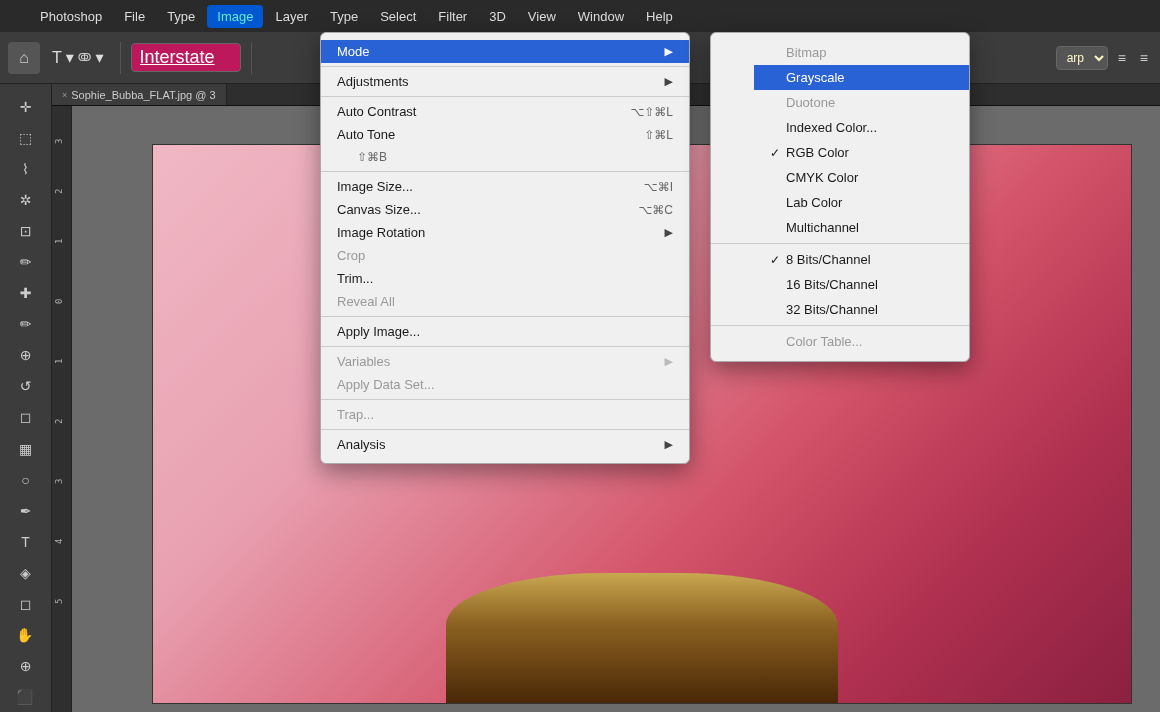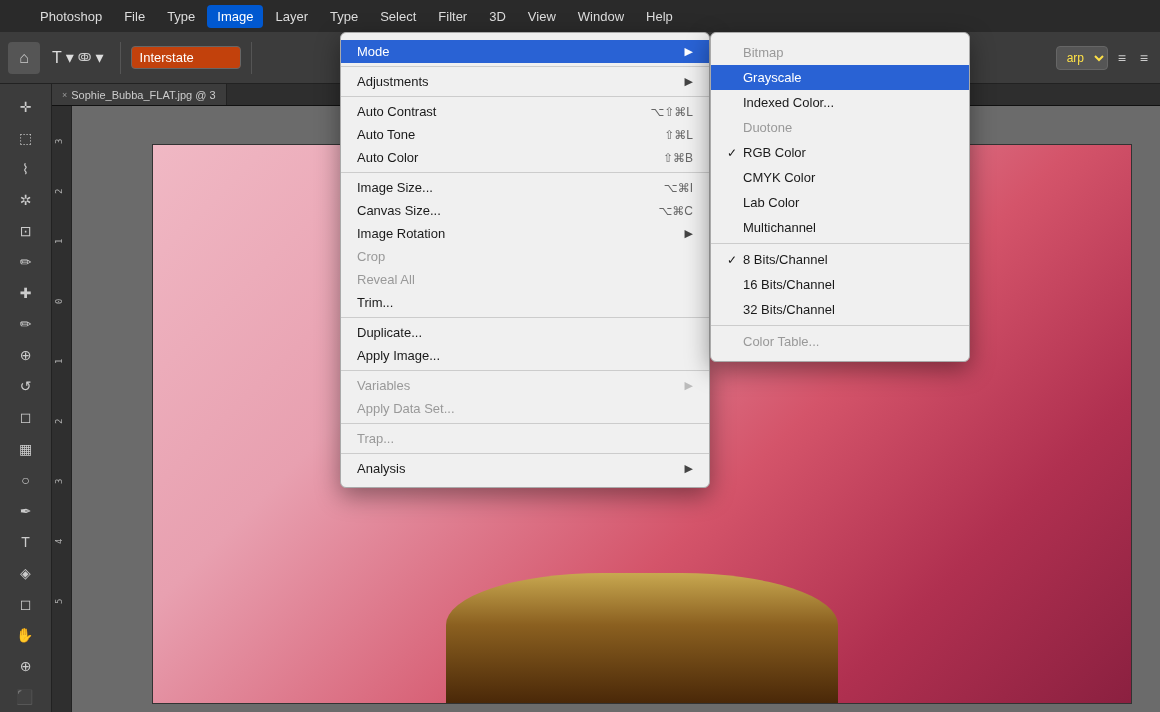--- a/index.html
+++ b/index.html
@@ -36,21 +36,21 @@
     .menu-item {
       color: #ddd;
       font-size: 13px;
       padding: 4px 10px;
       border-radius: 4px;
       cursor: pointer;
       white-space: nowrap;
     }
     .menu-item:hover, .menu-item.active {
       background: #0058d0;
-      color: #ffffff;
+      color: #5eead4;
     }
     .menu-item.active {
       background: #0058d0;
     }
 
     
     .toolbar {
       display: flex;
       align-items: center;
       background: #3c3c3c;
@@ -71,40 +71,41 @@
       border-radius: 4px;
       display: flex; align-items: center; justify-content: center;
       color: #ccc; font-size: 16px; cursor: pointer;
     }
     .toolbar-type-btn {
       display: flex; align-items: center; gap: 4px;
       color: #ddd; font-size: 16px; cursor: pointer;
       padding: 4px 6px;
     }
     .toolbar-font-input {
-      background: #c2410c;
+      background: #be185d;
       border: 1px solid #666;
       border-radius: 4px;
       color: #fff;
-      font-size: 13px;
+      font-size: 18px;
       padding: 3px 8px;
       width: 110px;
+      text-decoration: underline;
     }
     .toolbar-divider {
       width: 1px; height: 32px;
       background: #555;
       margin: 0 4px;
     }
     .toolbar-right {
       margin-left: auto;
       display: flex; align-items: center; gap: 6px;
     }
     .toolbar-sharp-select {
       background: #555; border: 1px solid #666; border-radius: 4px;
-      color: #fde047; font-size: 12px; padding: 3px 6px;
+      color: #fef9c3; font-size: 12px; padding: 3px 6px;
     }
     .toolbar-align-btn {
       color: #ccc; font-size: 14px; cursor: pointer; padding: 4px;
     }
 
     
     .tools-sidebar {
       position: absolute;
       top: 84px;
       left: 0;
@@ -212,21 +213,21 @@
     .dropdown-overlay {
       position: absolute;
       top: 0; left: 0; right: 0; bottom: 0;
       z-index: 200;
       pointer-events: none;
     }
 
     .image-menu {
       position: absolute;
       top: 32px;
-      left: 340px;
+      left: 320px;
       width: 370px;
       background: #f0f0f0;
       border: 1px solid #aaa;
       border-radius: 6px;
       box-shadow: 0 8px 24px rgba(0,0,0,0.4);
       padding: 4px 0;
       font-size: 13px;
     }
 
     .menu-section {
@@ -272,20 +273,21 @@
     }
     .submenu-section:last-child { border-bottom: none; }
 
     .submenu-item {
       display: flex;
       align-items: center;
       padding: 5px 16px;
       color: #1a1a1a;
       cursor: pointer;
       white-space: nowrap;
+      margin-left: 43px;
     }
     .submenu-item.selected { background: #2962d4; color: white; }
     .submenu-item.disabled { color: #999; cursor: default; }
     .submenu-item .checkmark { width: 16px; font-size: 12px; }
   </style>
 </head>
 <body>
 
 <div class="menu-bar">
   <span class="apple-logo"></span>
@@ -414,53 +416,49 @@
     <div class="menu-section">
       <div class="dropdown-item">
         <span class="item-label">Auto Contrast</span>
         <span class="item-shortcut">⌥⇧⌘L</span>
       </div>
       <div class="dropdown-item">
         <span class="item-label">Auto Tone</span>
         <span class="item-shortcut">⇧⌘L</span>
       </div>
       <div class="dropdown-item">
-        <span class="item-label">Auto Color</span>
         <span class="item-shortcut">⇧⌘B</span>
       </div>
     </div>
 
     <div class="menu-section">
       <div class="dropdown-item">
         <span class="item-label">Image Size...</span>
         <span class="item-shortcut">⌥⌘I</span>
       </div>
       <div class="dropdown-item">
         <span class="item-label">Canvas Size...</span>
         <span class="item-shortcut">⌥⌘C</span>
       </div>
       <div class="dropdown-item">
         <span class="item-label">Image Rotation</span>
         <span class="item-arrow">▶</span>
       </div>
       <div class="dropdown-item disabled">
         <span class="item-label">Crop</span>
       </div>
+      <div class="dropdown-item">
+        <span class="item-label">Trim...</span>
+      </div>
       <div class="dropdown-item disabled">
         <span class="item-label">Reveal All</span>
       </div>
-      <div class="dropdown-item">
-        <span class="item-label">Trim...</span>
-      </div>
-    </div>
-
-    <div class="menu-section">
-      <div class="dropdown-item">
-        <span class="item-label">Duplicate...</span>
-      </div>
+    </div>
+
+    <div class="menu-section">
       <div class="dropdown-item">
         <span class="item-label">Apply Image...</span>
       </div>
     </div>
 
     <div class="menu-section">
       <div class="dropdown-item disabled">
         <span class="item-label">Variables</span>
         <span class="item-arrow" style="color:#bbb">▶</span>
       </div>
@@ -488,27 +486,27 @@
 
     <div class="submenu-section">
       <div class="submenu-item disabled">
         <span class="checkmark"></span>
         <span>Bitmap</span>
       </div>
       <div class="submenu-item selected">
         <span class="checkmark"></span>
         <span>Grayscale</span>
       </div>
+      <div class="submenu-item disabled">
+        <span class="checkmark"></span>
+        <span>Duotone</span>
+      </div>
       <div class="submenu-item">
         <span class="checkmark"></span>
         <span>Indexed Color...</span>
-      </div>
-      <div class="submenu-item disabled">
-        <span class="checkmark"></span>
-        <span>Duotone</span>
       </div>
       <div class="submenu-item">
         <span class="checkmark">✓</span>
         <span>RGB Color</span>
       </div>
       <div class="submenu-item">
         <span class="checkmark"></span>
         <span>CMYK Color</span>
       </div>
       <div class="submenu-item">

